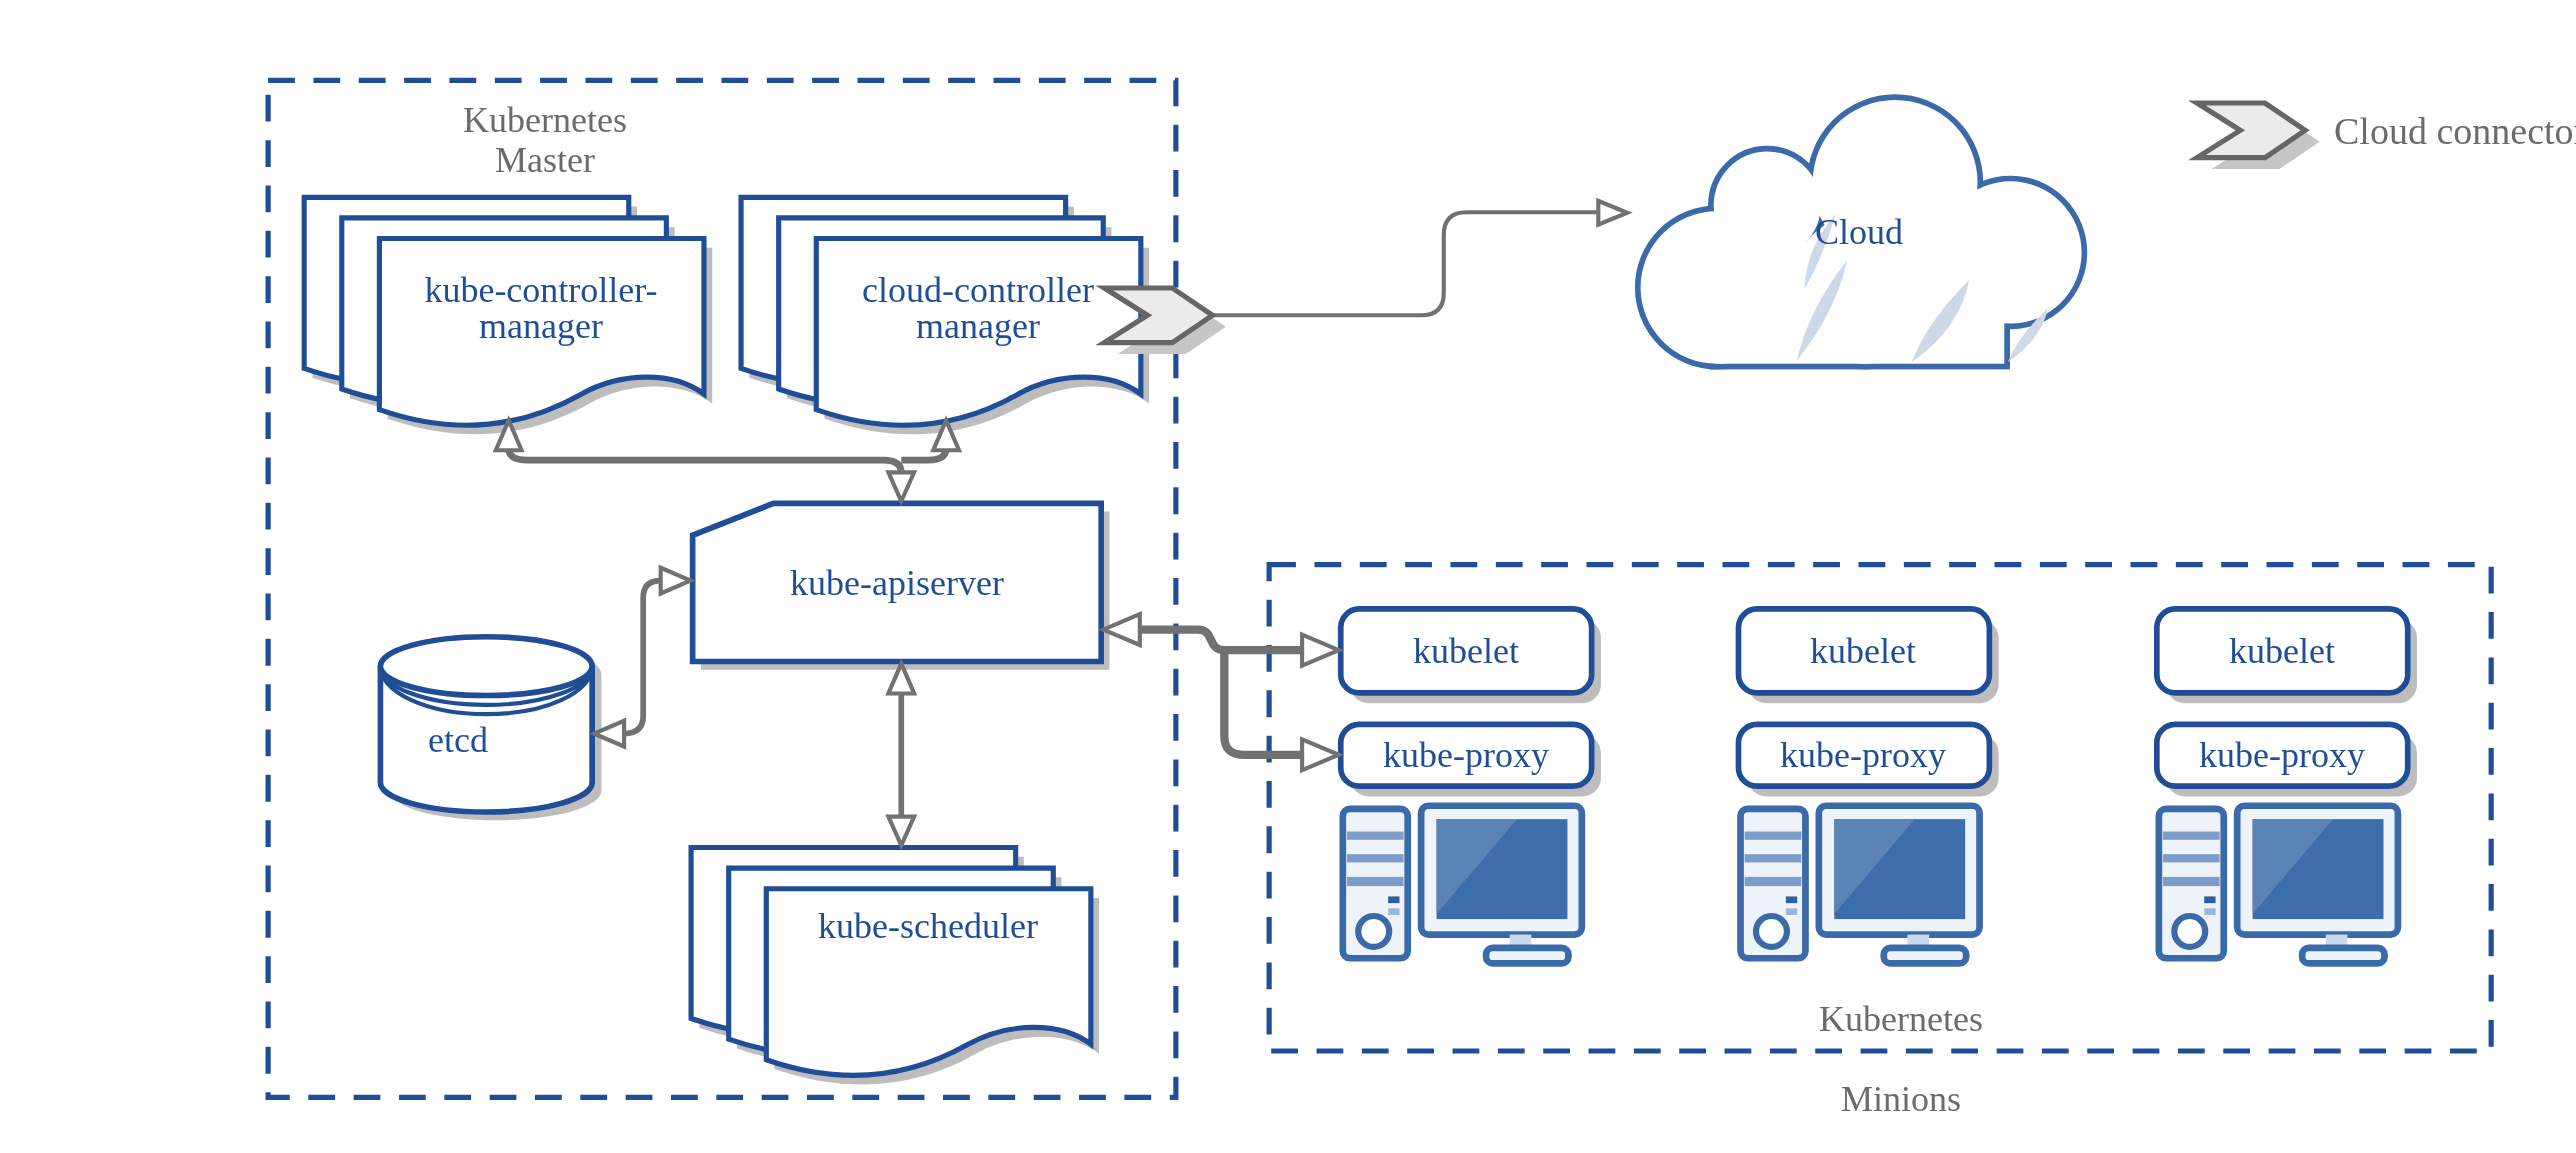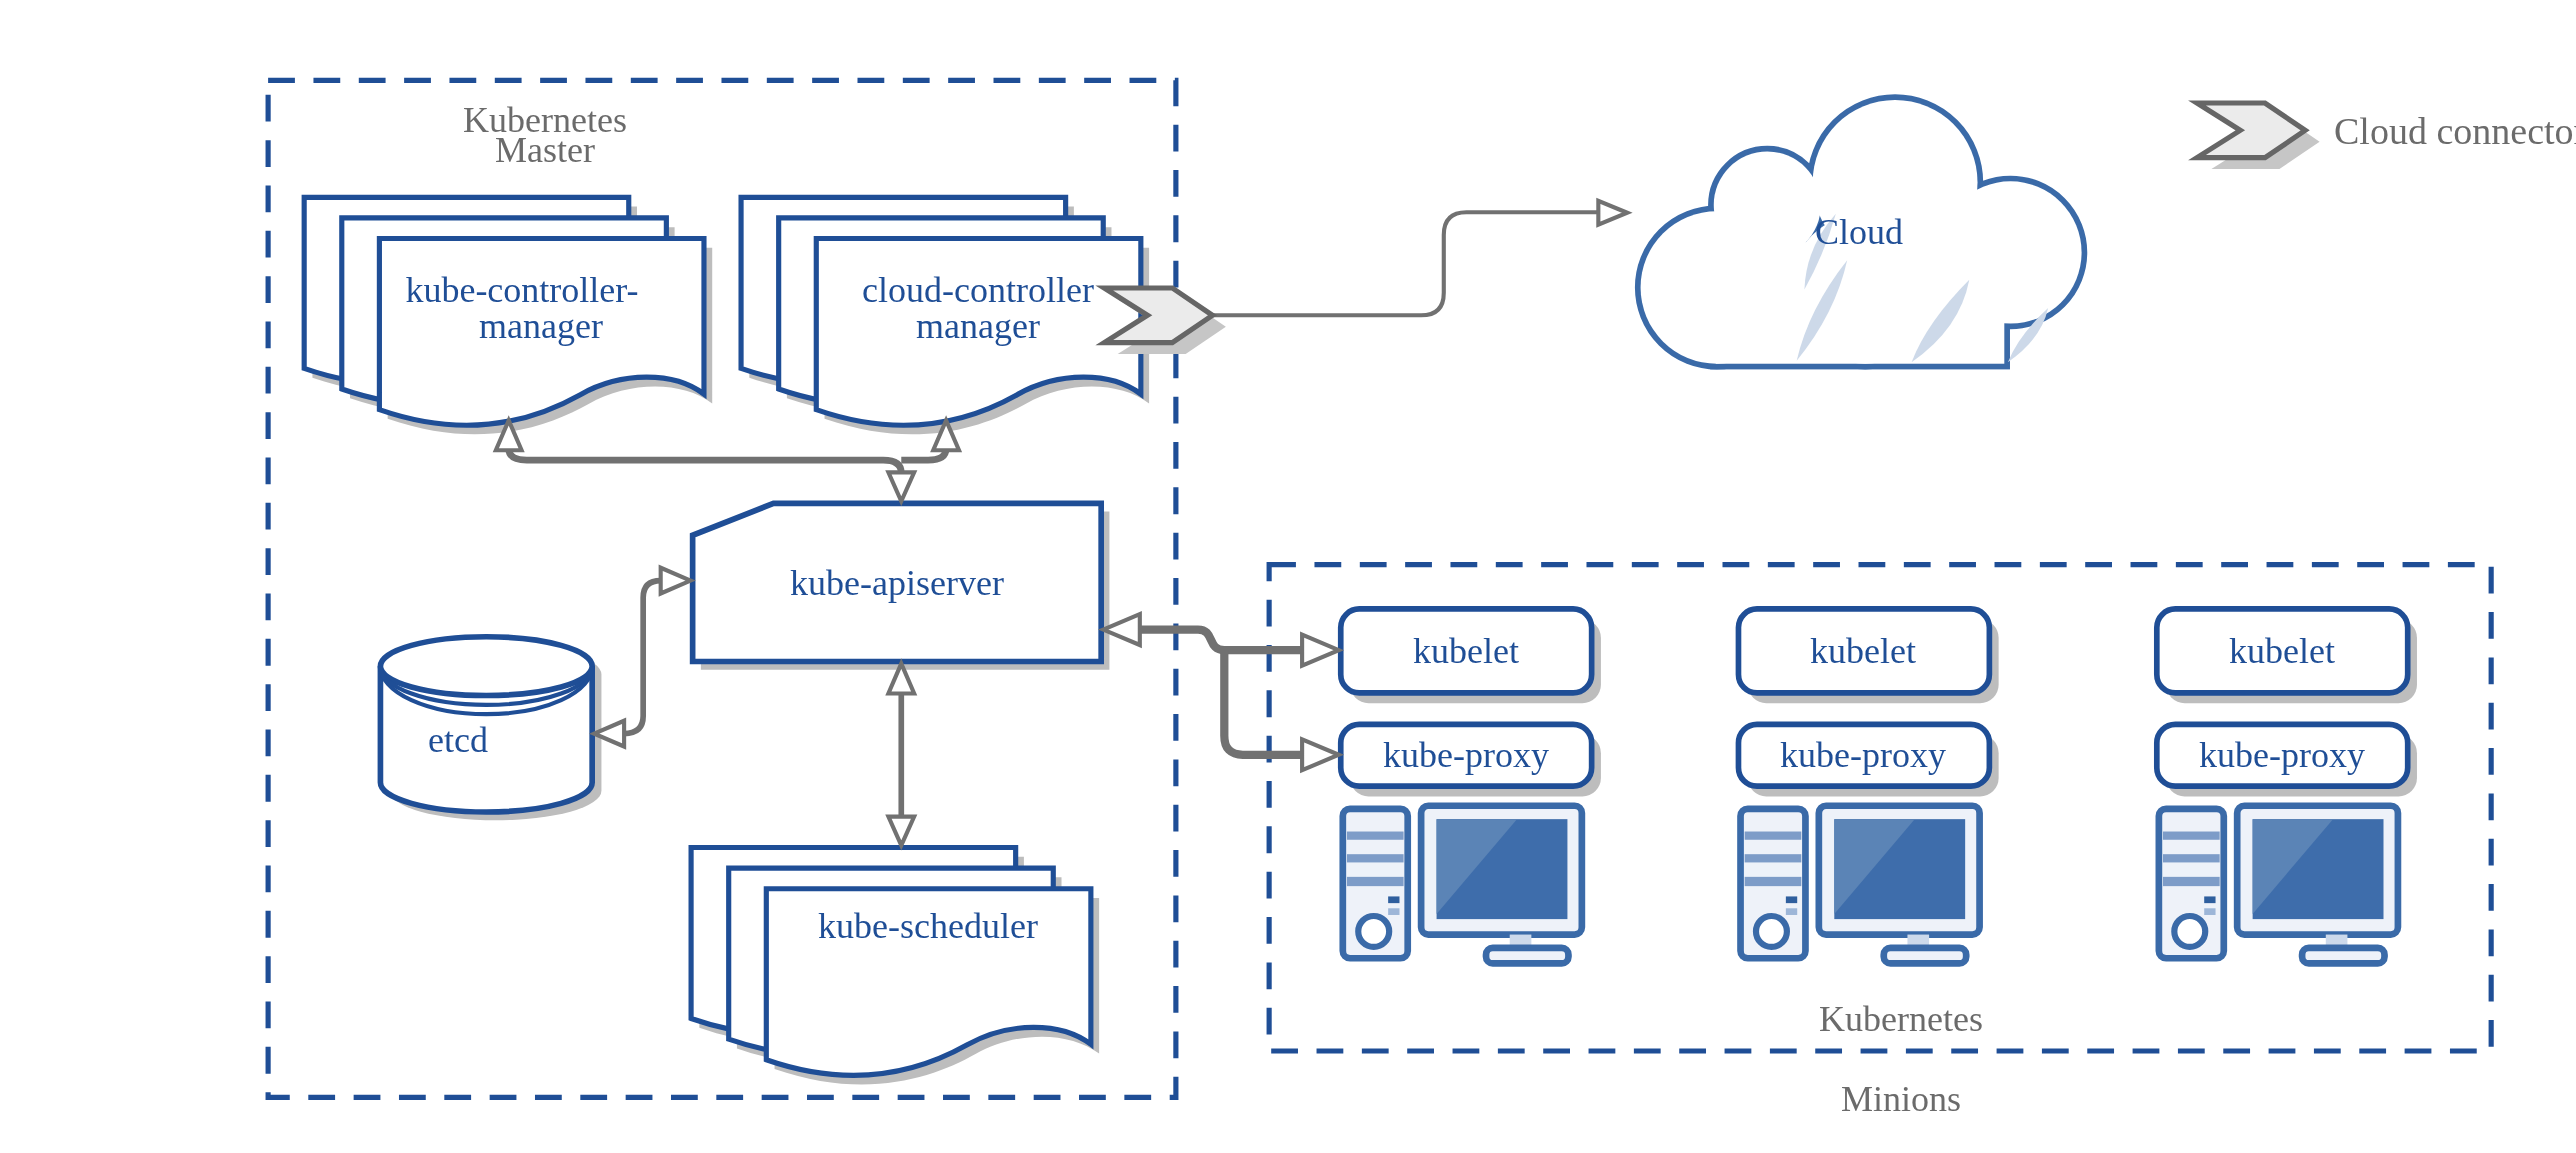--- a/index.html
+++ b/index.html
@@ -191,23 +191,23 @@
     <use href="#chevd" class="sh2" x="2169" y="581"></use>
     <use href="#chevd" class="chev" x="2143" y="559"></use>
   </g>
   <g>
     <use href="#chevd" class="sh2" x="4292" y="222"></use>
     <use href="#chevd" class="chev" x="4264" y="200"></use>
   </g>
 </svg>
 
 <div class="ttl" style="left:545px;top:120px">Kubernetes</div>
-<div class="ttl" style="left:545px;top:150px">Master</div>
-
-<div class="lbl" style="left:522px;top:290px">kube-controller-</div>
+<div class="ttl" style="left:545px;top:160px">Master</div>
+
+<div class="lbl" style="left:541px;top:290px">kube-controller-</div>
 <div class="lbl" style="left:541px;top:326px">manager</div>
 
 <div class="lbl" style="left:978px;top:290px">cloud-controller</div>
 <div class="lbl" style="left:978px;top:326px">manager</div>
 
 <div class="lbl" style="left:897px;top:583px">kube-apiserver</div>
 
 <div class="lbl" style="left:458px;top:740px">etcd</div>
 
 <div class="lbl" style="left:928px;top:926px">kube-scheduler</div>

